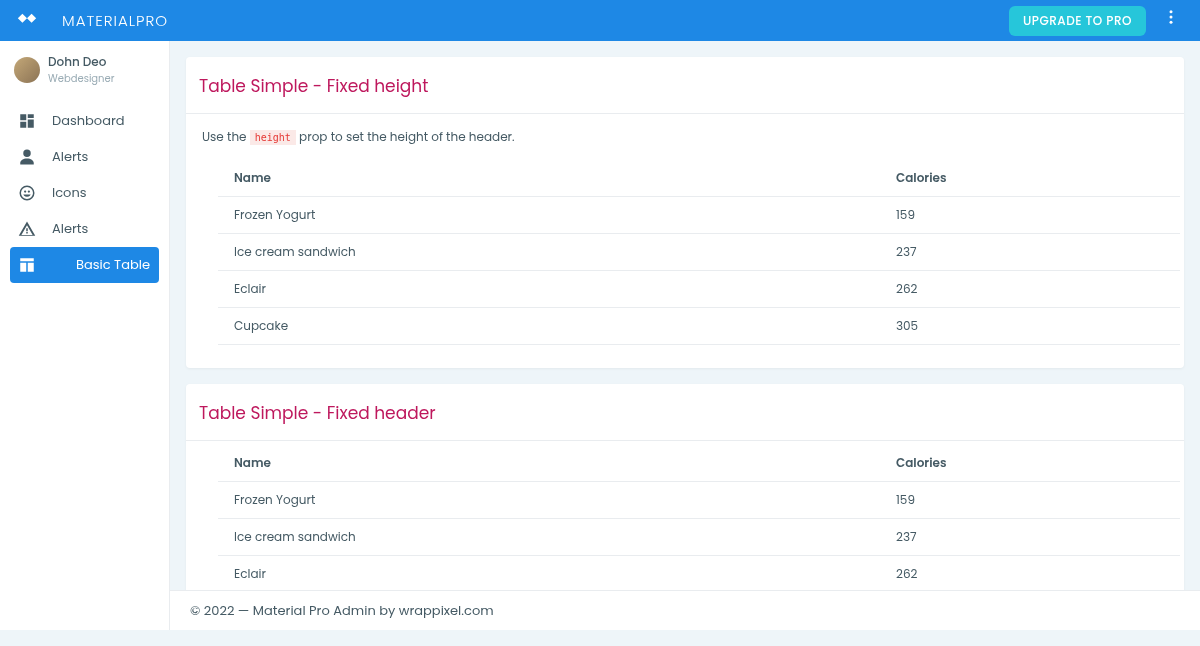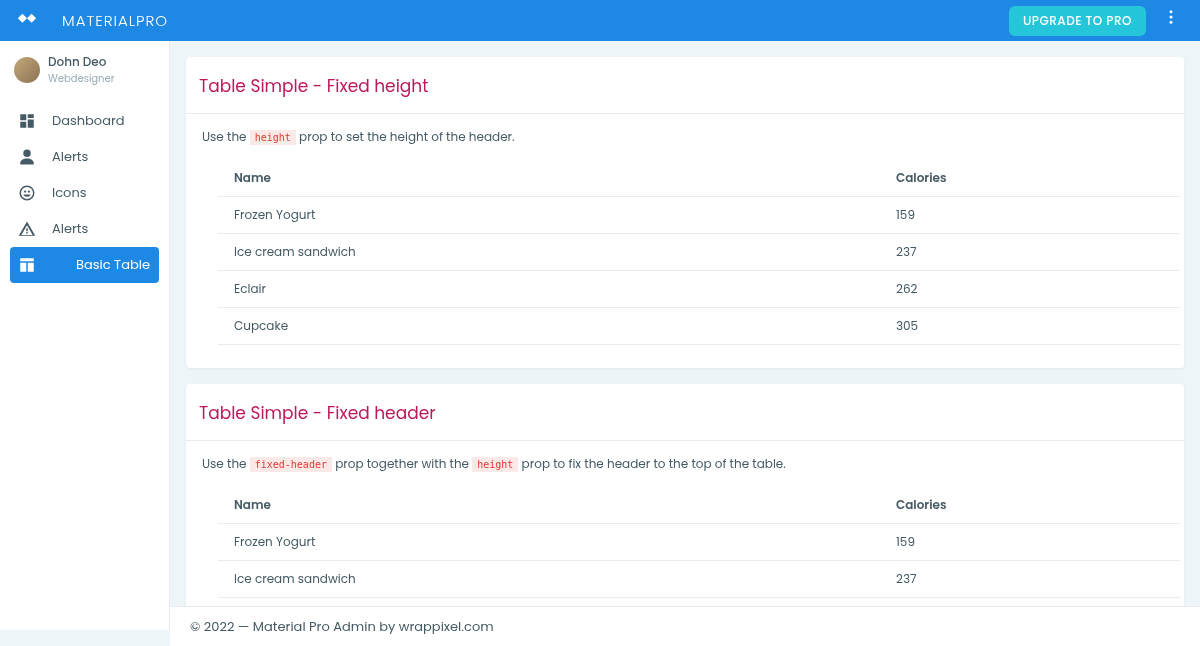--- a/index.html
+++ b/index.html
@@ -37,21 +37,21 @@
 .table-wrap::-webkit-scrollbar-thumb { background: #c1c1c1; }
 .table-wrap::-webkit-scrollbar-button { height: 14px; background: #f1f1f1; }
 
 table { width: 100%; border-collapse: collapse; }
 th, td { text-align: left; padding: 9px 16px; font-size: 12px; font-weight: 400; color: #455a64; border-bottom: 1px solid #e9ecef; }
 th { font-weight: 600; }
 th:last-child, td:last-child { width: 300px; }
 
 .card-pad-bottom { height: 14px; }
 
-.footer { position: fixed; bottom: 0; left: 170px; right: 0; height: 40px; background: #fff; border-top: 1px solid #e9ecef; display: flex; align-items: center; padding: 0 20px; font-size: 13px; color: #455a64; }
+.footer { position: fixed; bottom: 16px; left: 170px; right: 0; height: 40px; background: #fff; border-top: 1px solid #e9ecef; display: flex; align-items: center; padding: 0 20px; font-size: 13px; color: #455a64; }
 </style>
 </head>
 <body>
 
 <div class="topbar">
   <div class="brand">
     <svg viewBox="0 0 24 24">
         <path d="M7 4 L2 9 L7 14 L12 9 Z M17 4 L12 9 L17 14 L22 9 Z"></path>
       </svg>
     <span>MATERIALPRO</span>
@@ -150,27 +150,20 @@
               </tr>
             </tbody>
         </table>
       </div>
       <div class="card-pad-bottom"></div>
     </div>
 
     <div class="card">
       <div class="card-title">Table Simple - Fixed header</div>
       <div class="divider"></div>
-      <div class="card-desc">
-        <span>Use the </span>
-        <code class="code-inline">fixed-header</code>
-        <span> prop together with the </span>
-        <code class="code-inline">height</code>
-        <span> prop to fix the header to the top of the table.</span>
-      </div>
       <div class="table-wrap" style="height:155px">
         <table>
           <thead>
             <tr>
               <th>Name</th>
               <th>Calories</th>
             </tr>
           </thead>
           <tbody id="tbody2">
               <tr>

